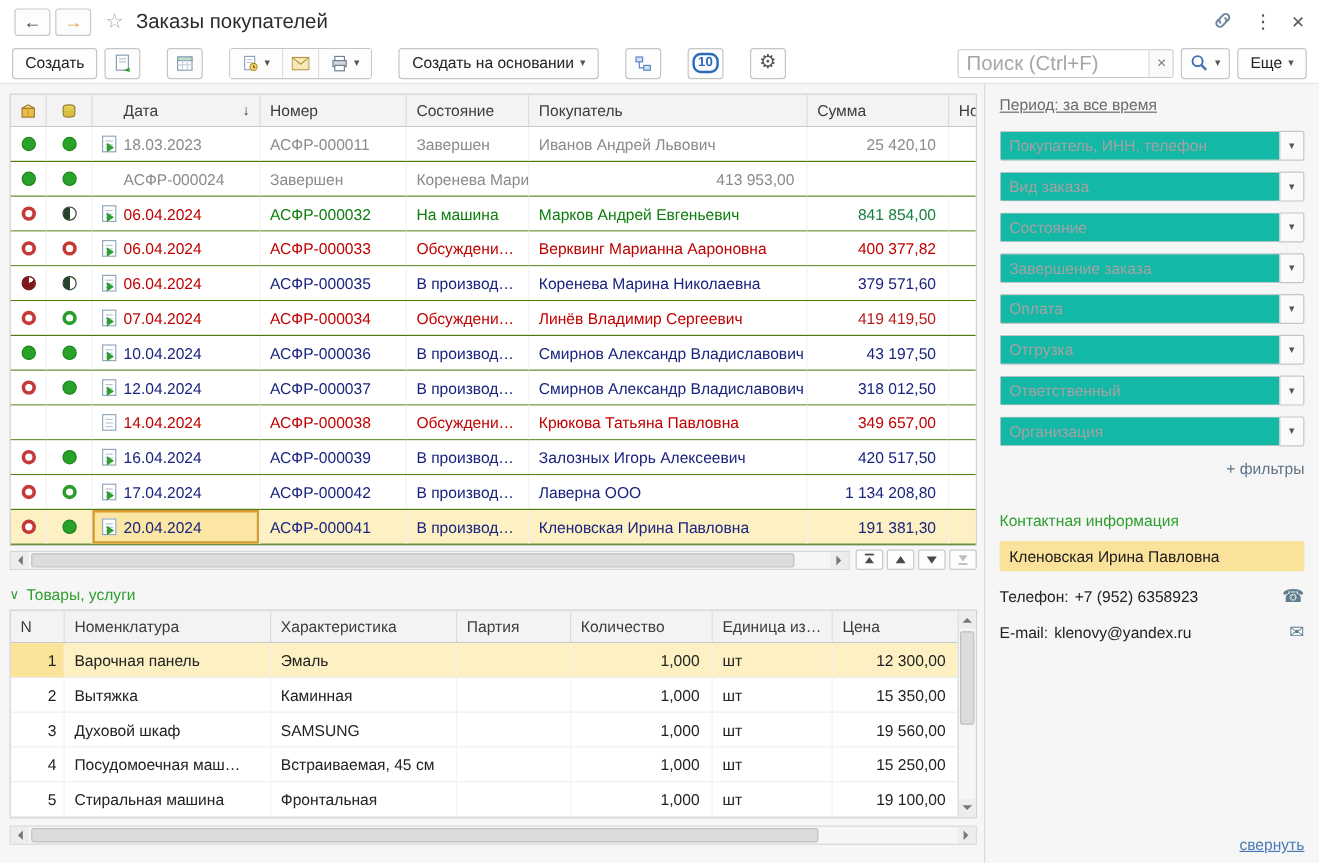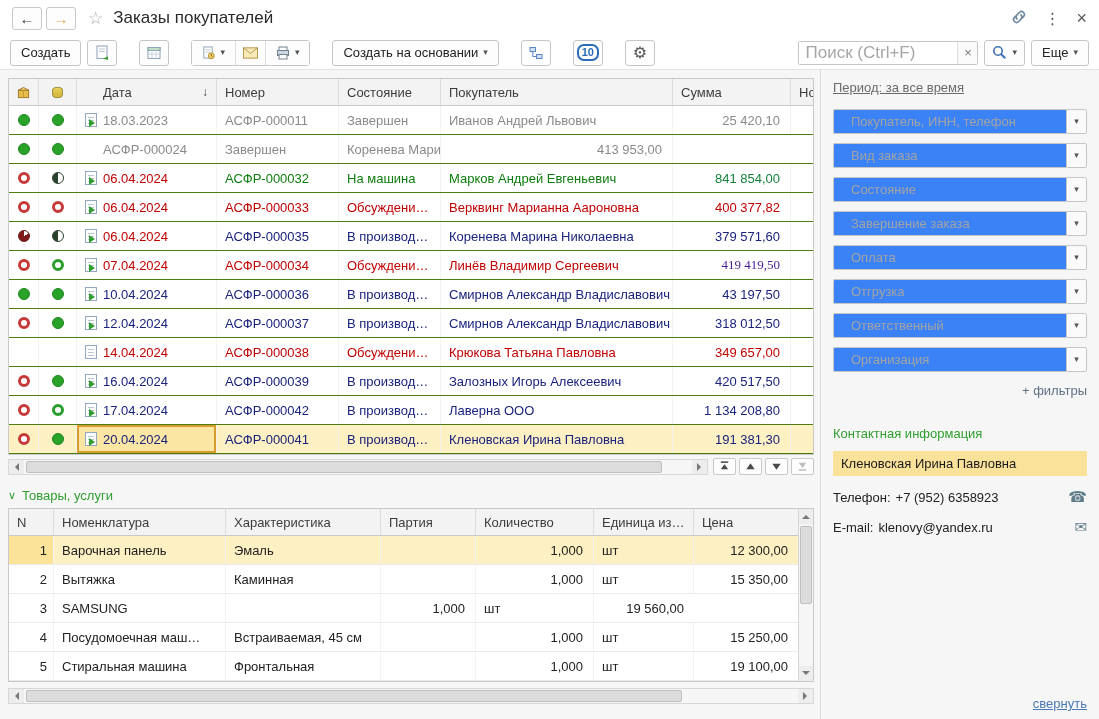--- a/index.html
+++ b/index.html
@@ -95,21 +95,21 @@
   .vscroll { width:15px; border-left:1px solid #d7d7d7; background:#f6f6f6; display:flex; flex-direction:column; }
   .vscroll .sb-btn { width:100%; height:15px; }
   .vscroll .sb-track { flex:1; }
   .vscroll .sb-thumb { left:1px; right:1px; top:2px; height:55%; bottom:auto; }
   .bottom-scroll { width:806px; margin-top:6px; }
 
   
   .right-panel { width:279px; border-left:1px solid #d9d9d9; padding:10px 12px 8px 12px; display:flex; flex-direction:column; background:#f6f6f6; }
   .period-link { color:#6a6a6a; text-decoration:underline; margin-bottom:14px; cursor:pointer; width:max-content; }
   .combo { display:flex; height:25px; margin-bottom:9px; }
-  .combo input { flex:1; min-width:0; border:1px solid #c6c6c6; border-right:none; border-radius:2px 0 0 2px; padding:0 17px; font-size:13px; font-family:inherit; color:#333; background:#3b82f6; outline:none; }
+  .combo input { flex:1; min-width:0; border:1px solid #c6c6c6; border-right:none; border-radius:2px 0 0 2px; padding:0 7px; font-size:13px; font-family:inherit; color:#333; background:#14b8a6; outline:none; }
   .combo input::placeholder { color:#a3a3a3; }
   .combo-btn { width:21px; border:1px solid #c6c6c6; border-radius:0 2px 2px 0; background:#fafafa; display:flex; align-items:center; justify-content:center; cursor:pointer; }
   .more-filters { align-self:flex-end; color:#5f7286; margin-top:2px; cursor:pointer; }
   .contact-header { color:#2f9e2f; margin-top:28px; }
   .contact-name { margin-top:10px; background:#fbe29b; padding:5px 8px; color:#1a1a1a; cursor:pointer; }
   .contact-row { display:flex; align-items:center; margin-top:12px; gap:5px; }
   .contact-row .ico { margin-left:auto; color:#607d8b; font-size:15px; cursor:pointer; }
   .collapse-link { margin-top:auto; align-self:flex-end; color:#4a7ab5; text-decoration:underline; cursor:pointer; }
 </style>
 </head>
@@ -389,21 +389,21 @@
     <div class="cell">
               <span class="f-num" style="color: rgb(192, 0, 0);">АСФР-000034</span>
             </div>
     <div class="cell">
               <span class="f-state" style="color: rgb(192, 0, 0);">Обсуждени…</span>
             </div>
     <div class="cell">
               <span class="f-cust" style="color: rgb(192, 0, 0);">Линёв Владимир Сергеевич</span>
             </div>
     <div class="cell num-r">
-              <span class="f-sum" style="color: #4c1d95; font-family: Liberation Serif, serif;">419 419,50</span>
+              <span class="f-sum" style="color: #b91c1c;">419 419,50</span>
             </div>
     <div class="cell"></div>
   </div>
           <div class="o-grid o-row">
     <div class="cell ic">
               <span class="circle s1 green-filled"></span>
             </div>
     <div class="cell ic">
               <span class="circle s2 green-filled"></span>
             </div>
@@ -652,20 +652,23 @@
               </div>
     <div class="cell num-r">
                 <span class="f-price">15 350,00</span>
               </div>
   </div>
             <div class="p-grid p-row">
     <div class="cell n-cell">
                 <span class="f-n">3</span>
               </div>
     <div class="cell">
+                <span class="f-name">Духовой шкаф</span>
+              </div>
+    <div class="cell">
                 <span class="f-char">SAMSUNG</span>
               </div>
     <div class="cell">
                 <span class="f-batch"></span>
               </div>
     <div class="cell num-r">
                 <span class="f-qty">1,000</span>
               </div>
     <div class="cell">
                 <span class="f-unit">шт</span>

